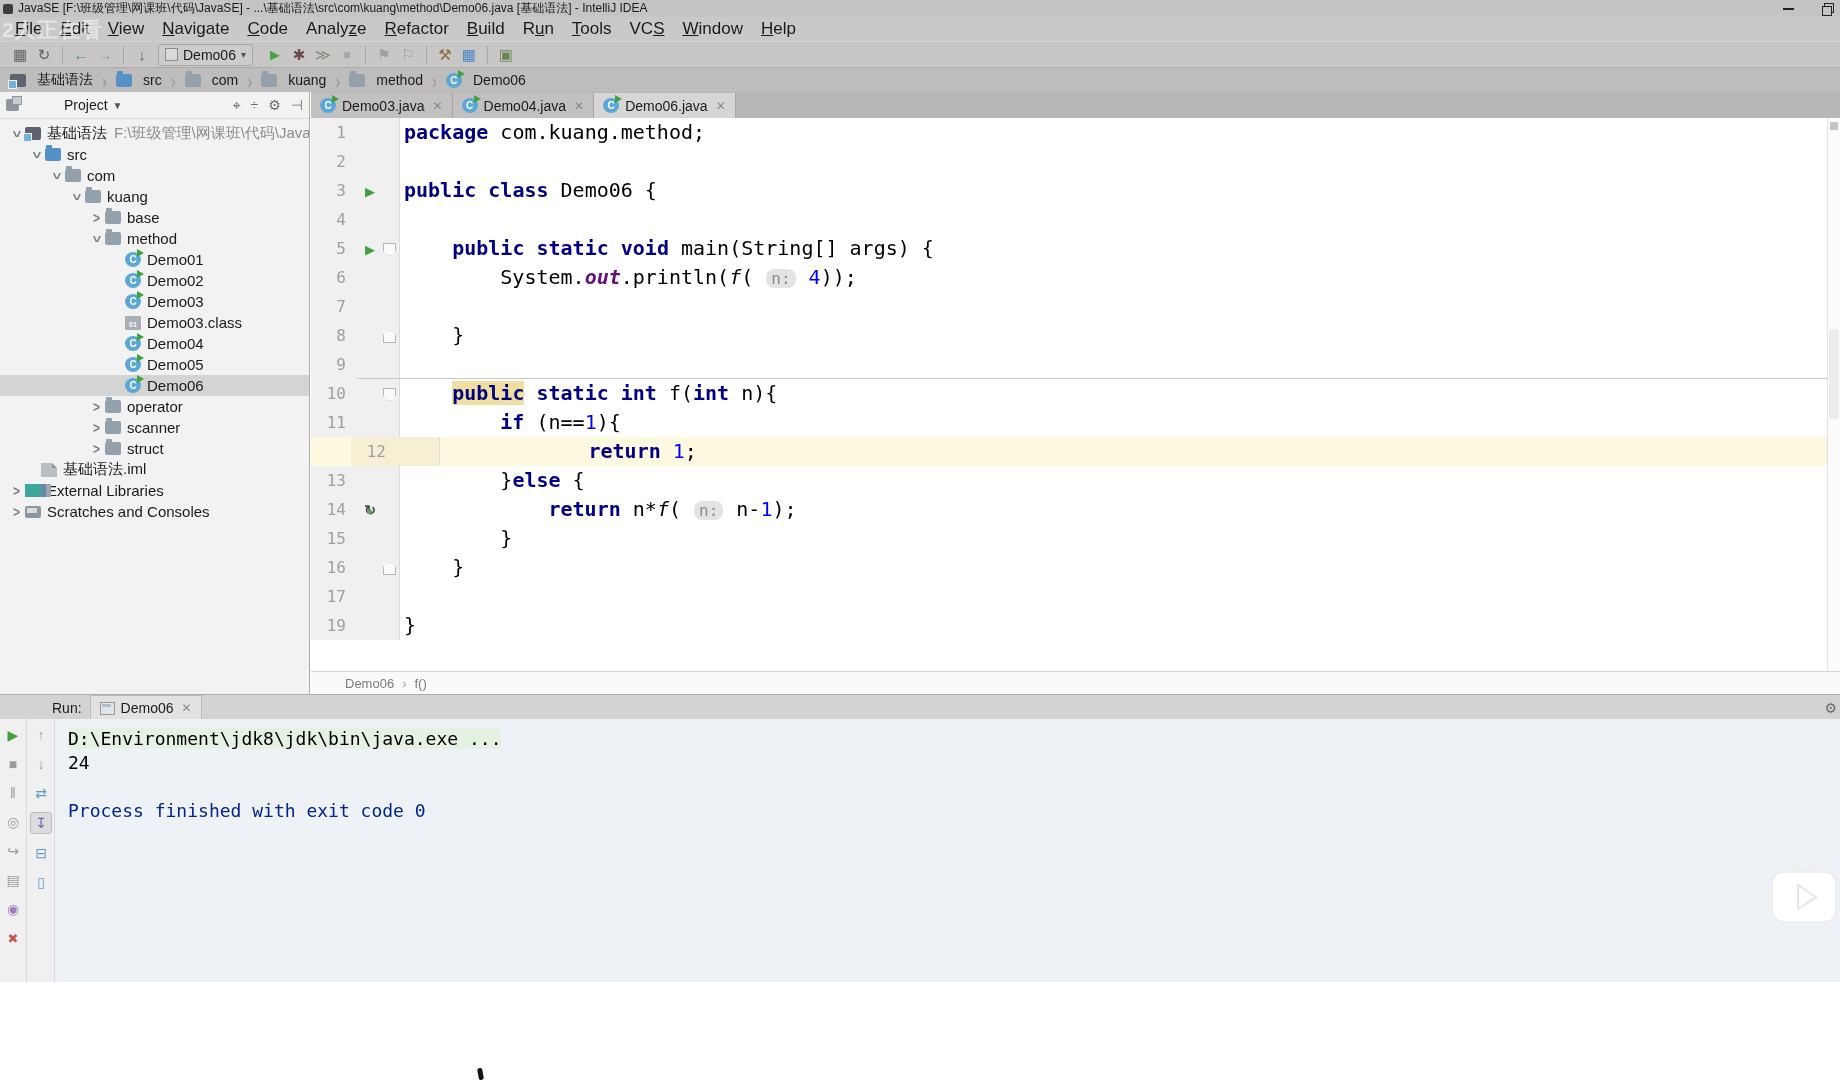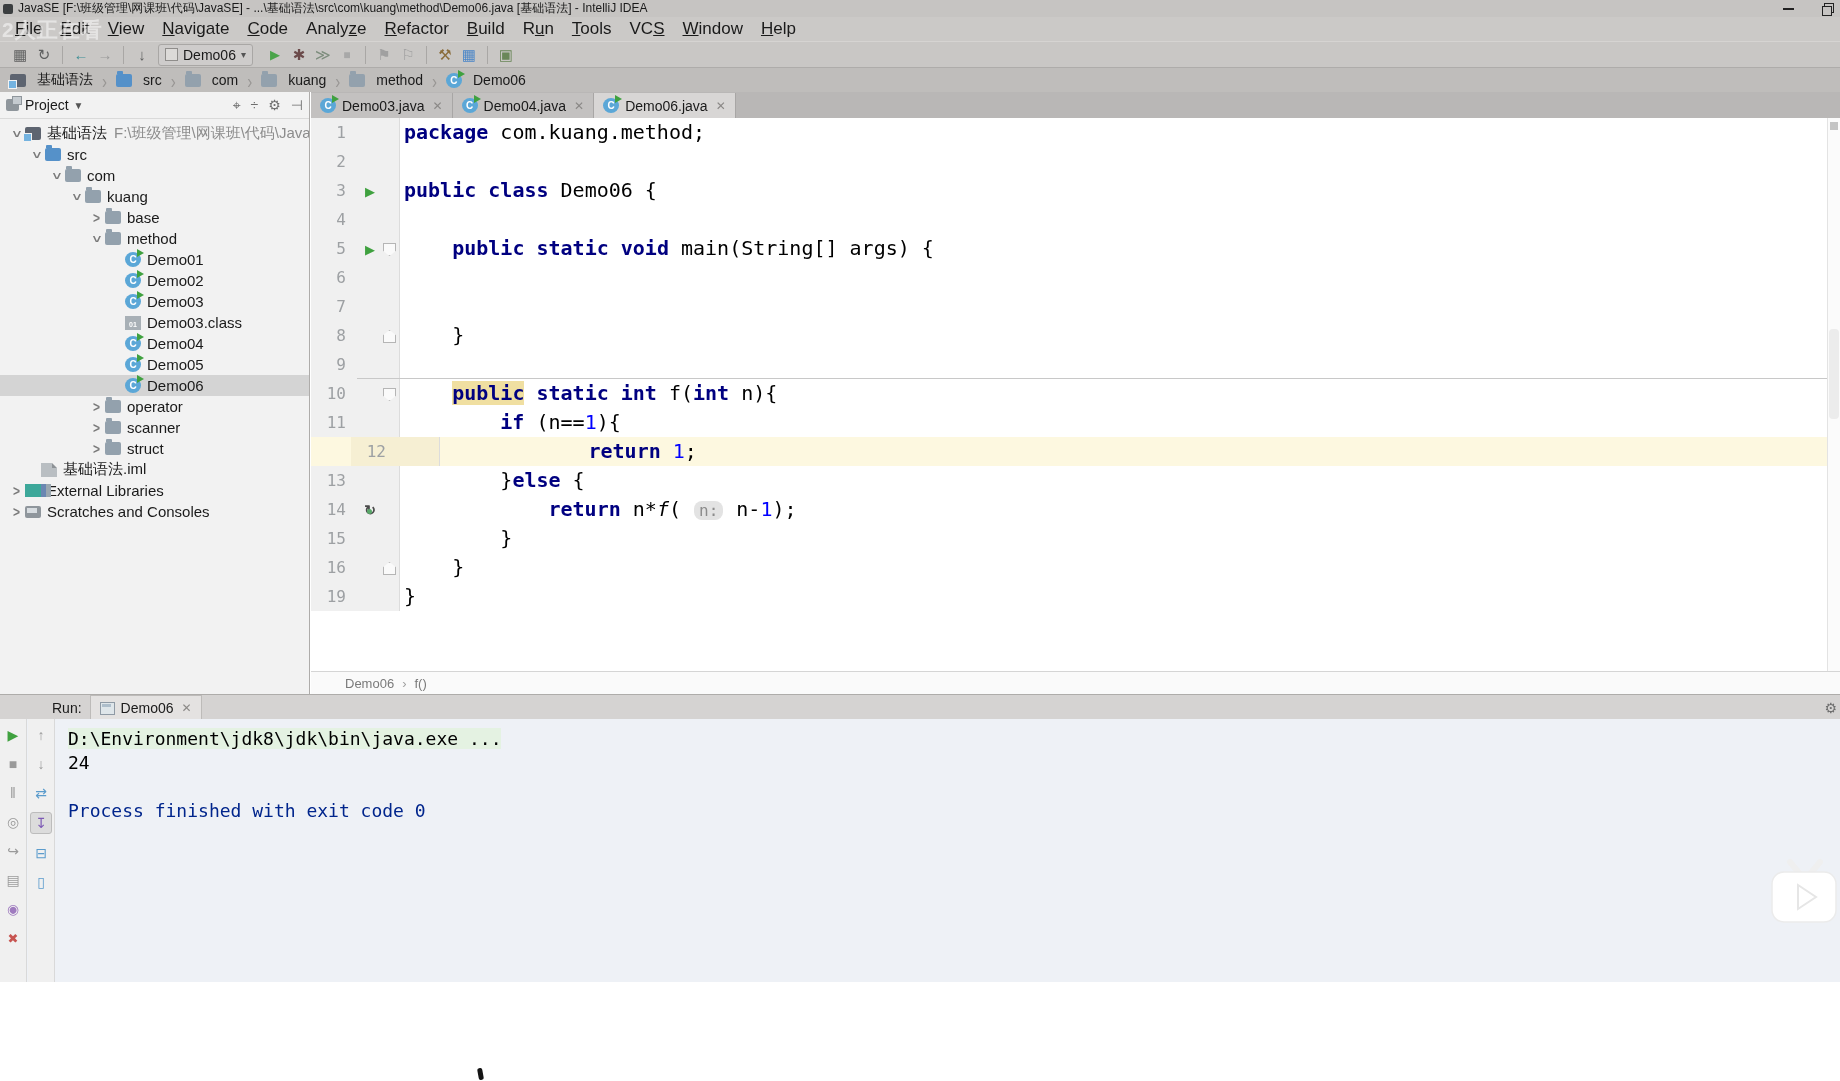--- a/index.html
+++ b/index.html
@@ -39,21 +39,21 @@
   #navbar{position:absolute;left:0;top:67px;width:100%;height:25px;background:#bfbdbb;border-top:1px solid #aeacaa;
           display:flex;align-items:center;font-size:14px;padding-left:8px;box-sizing:border-box;}
   .nav-item{display:flex;align-items:center;gap:5px;padding:0 2px;}
   .nav-chev{color:#98General;color:#989694;font-size:15px;margin:0 7px;transform:scaleY(1.3);}
   
   #main{position:absolute;left:0;top:92px;width:100%;height:602px;background:#fff;}
   #project-panel{position:absolute;left:0;top:0;width:310px;height:100%;background:#f2f2f2;border-right:1px solid #aeacaa;box-sizing:border-box;overflow:hidden;}
   #pp-header{height:26px;display:flex;align-items:center;font-size:14px;padding:0 6px;border-bottom:1px solid #dadada;}
   #pp-header .pp-ic{width:13px;height:12px;background:#8f969c;border-radius:2px;margin-right:6px;position:relative;}
   #pp-header .pp-ic::after{content:"";position:absolute;right:-3px;top:-3px;width:8px;height:7px;background:#c5cbd0;border:1px solid #8f969c;}
-  #pp-title{flex:0 0 auto;} #pp-caret{font-size:10px;color:#555;margin-left:5px;}
+  #pp-title{flex:0 0 auto;margin-left:39px;} #pp-caret{font-size:10px;color:#555;margin-left:5px;}
   #pp-tools{margin-left:auto;display:flex;align-items:center;gap:10px;color:#6e6e6e;font-size:14px;}
   .pp-tool{cursor:default;}
   #tree{padding-top:4px;font-size:15px;}
   .tree-row{height:21px;display:flex;align-items:center;white-space:nowrap;overflow:hidden;}
   .tree-row.sel{background:#d4d4d4;}
   .tree-chev{width:17px;text-align:center;color:#7a7a7a;font-size:12px;font-weight:bold;flex:0 0 17px;
              transform:scaleY(1.25);}
   .tree-chev.open{transform:rotate(90deg) scaleY(1.25);}
   .tree-icon{flex:0 0 16px;height:13px;margin-right:6px;position:relative;display:inline-block;}
   .tree-label{flex:0 0 auto;} .tree-suffix{color:#8c8c8c;margin-left:7px;overflow:hidden;}
@@ -390,20 +390,21 @@
             <div class="mk"><span class="run-tri">▶</span></div>
             <div class="fd">
               <div class="fold-box down"></div>
             </div>
             <pre class="cl"><span class="tk-pl">    </span><span class="tk-kw">public</span><span class="tk-pl"> </span><span class="tk-kw">static</span><span class="tk-pl"> </span><span class="tk-kw">void</span><span class="tk-pl"> main(String[] args) {</span></pre>
           </div>
           <div class="code-row">
             <div class="ln">6</div>
             <div class="mk"></div>
             <div class="fd"></div>
+            <pre class="cl"><span class="tk-pl">        System.</span><span class="tk-out">out</span><span class="tk-pl">.println(</span><span class="tk-meth">f</span><span class="tk-pl">( </span><span class="tk-hint">n:</span><span class="tk-pl"> </span><span class="tk-num">4</span><span class="tk-pl">));</span></pre>
           </div>
           <div class="code-row">
             <div class="ln">7</div>
             <div class="mk"></div>
             <div class="fd"></div>
             <pre class="cl"></pre>
           </div>
           <div class="code-row">
             <div class="ln">8</div>
             <div class="mk"></div>
@@ -456,20 +457,26 @@
             <div class="fd"></div>
             <pre class="cl"><span class="tk-pl">        }</span></pre>
           </div>
           <div class="code-row">
             <div class="ln">16</div>
             <div class="mk"></div>
             <div class="fd">
               <div class="fold-box up"></div>
             </div>
             <pre class="cl"><span class="tk-pl">    }</span></pre>
+          </div>
+          <div class="code-row">
+            <div class="ln">17</div>
+            <div class="mk"></div>
+            <div class="fd"></div>
+            <pre class="cl"></pre>
           </div>
           <div class="code-row">
             <div class="ln">19</div>
             <div class="mk"></div>
             <div class="fd"></div>
             <pre class="cl"><span class="tk-pl">}</span></pre>
           </div>
         </div>
       <div id="stripe">
         <div class="ind"></div>

